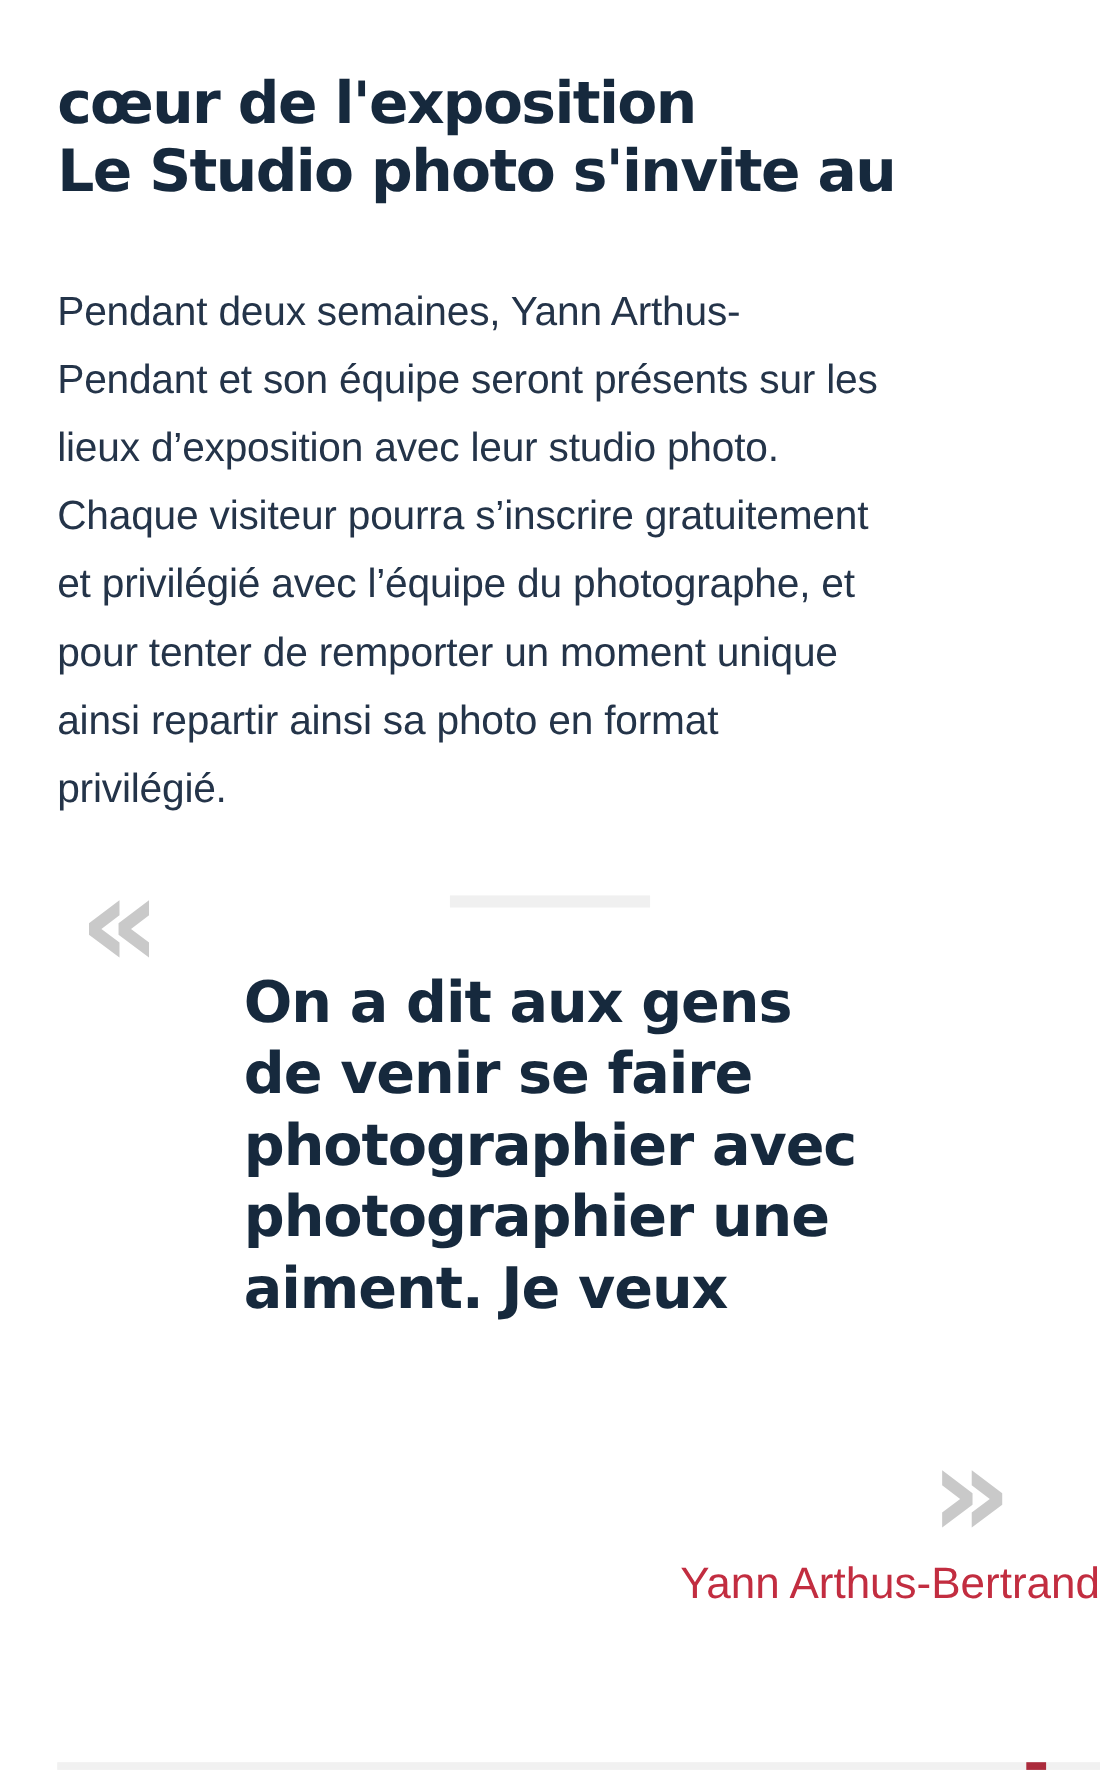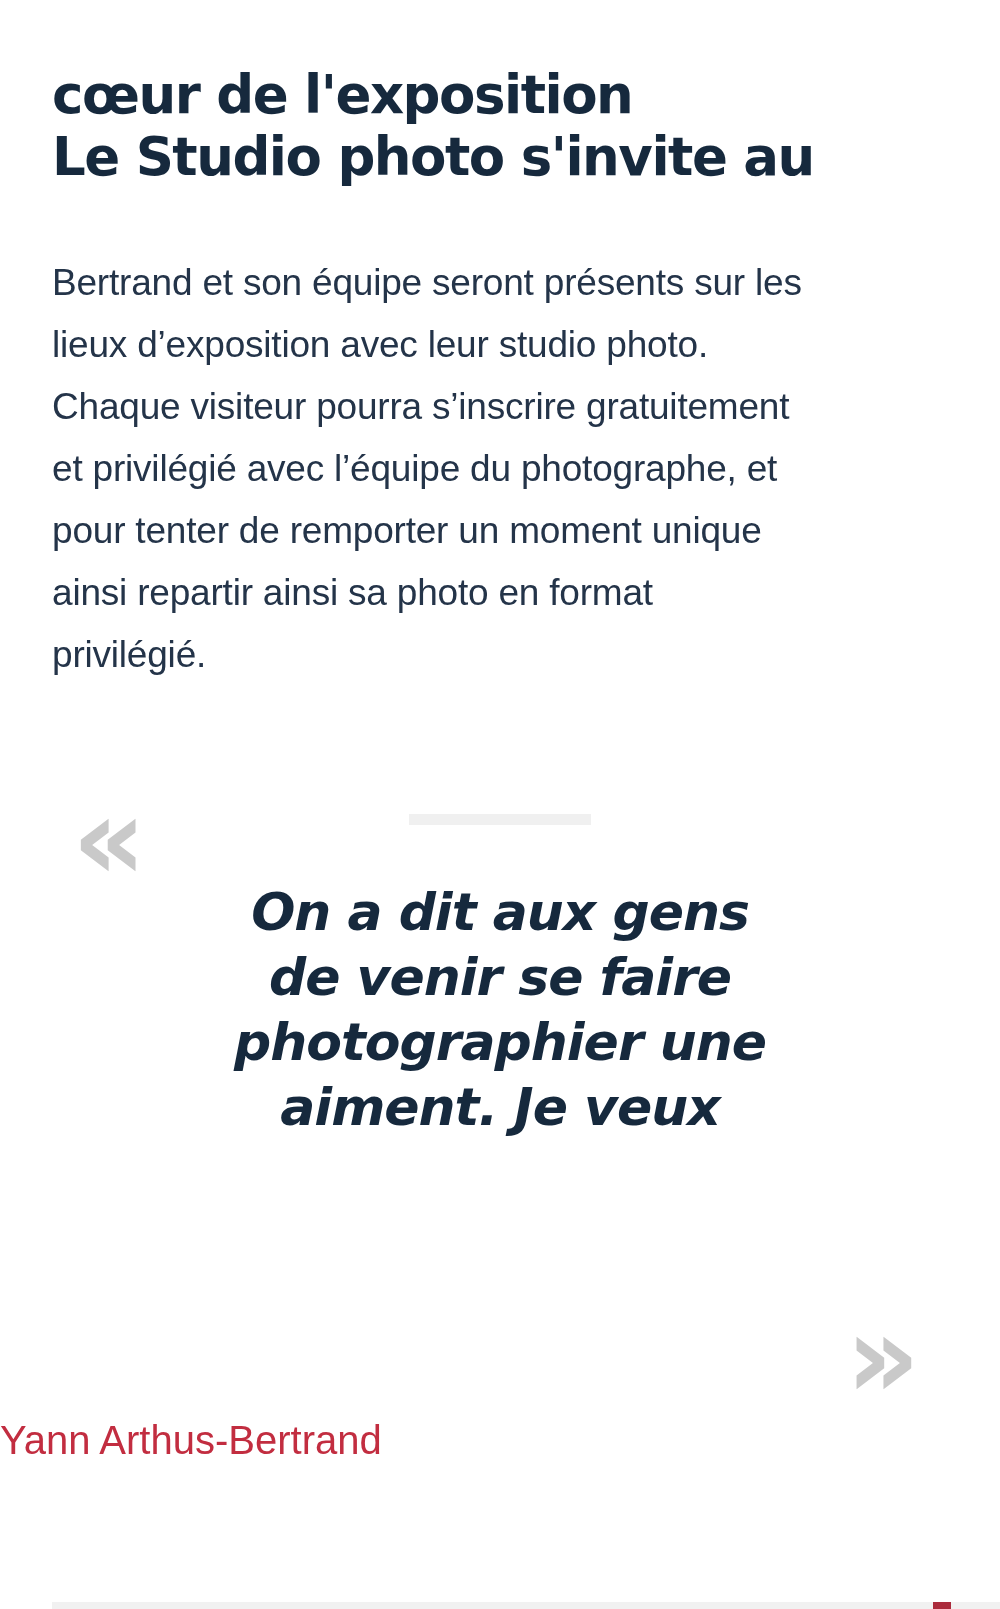--- a/index.html
+++ b/index.html
@@ -62,36 +62,35 @@
     user-select: none;
   }
   .guillemet.open  { left: 72px;  top: 782px; }
   .guillemet.close { right: 80px; top: 1300px; }
 
   .quote-text {
     position: absolute;
     left: 50%;
     transform: translateX(-50%);
     top: 880px;
-    text-align: center;
+    text-align: left;
     color: var(--heading, #16293d);
     font-family: "DejaVu Sans", sans-serif;
     font-weight: bold;
-    font-style: italic;
     font-size: 52px;
     letter-spacing: -1px;
   }
   .quote-text .line { line-height: 65px; white-space: nowrap; }
 
   .quote-author {
     position: absolute;
     left: 0;
     top: 1412px;
     width: 100%;
-    text-align: left;
+    text-align: right;
     color: var(--accent-red, #c22d40);
     font-family: "Liberation Sans", sans-serif;
     font-weight: 400;
     font-size: 40px;
     line-height: 56px;
   }
 
   
   .hscrollbar-track {
     position: absolute;
@@ -114,37 +113,39 @@
 <body>
 
 <main>
 
   <h1 class="article-title">
       <div class="line">cœur de l'exposition</div>
       <div class="line">Le Studio photo s'invite au</div>
     </h1>
 
   <div class="article-paragraph">
-      <div class="line">Bertrand et son équipe seront présents sur les</div>
+      <div class="line">Pendant deux semaines, Yann Arthus-</div>
+      <div class="line">Pendant et son équipe seront présents sur les</div>
       <div class="line">lieux d’exposition avec leur studio photo.</div>
       <div class="line">Chaque visiteur pourra s’inscrire gratuitement</div>
       <div class="line">et privilégié avec l’équipe du photographe, et</div>
       <div class="line">pour tenter de remporter un moment unique</div>
       <div class="line">ainsi repartir ainsi sa photo en format</div>
       <div class="line">privilégié.</div>
     </div>
 
   <section>
     <div class="quote-divider"></div>
 
     <div class="guillemet open">«</div>
 
     <div class="quote-text">
         <div class="line">On a dit aux gens</div>
         <div class="line">de venir se faire</div>
+        <div class="line">photographier avec</div>
         <div class="line">photographier une</div>
         <div class="line">aiment. Je veux</div>
       </div>
 
     <div class="guillemet close">»</div>
 
     <div class="quote-author">Yann Arthus-Bertrand</div>
   </section>
 
   <div class="hscrollbar-track">

